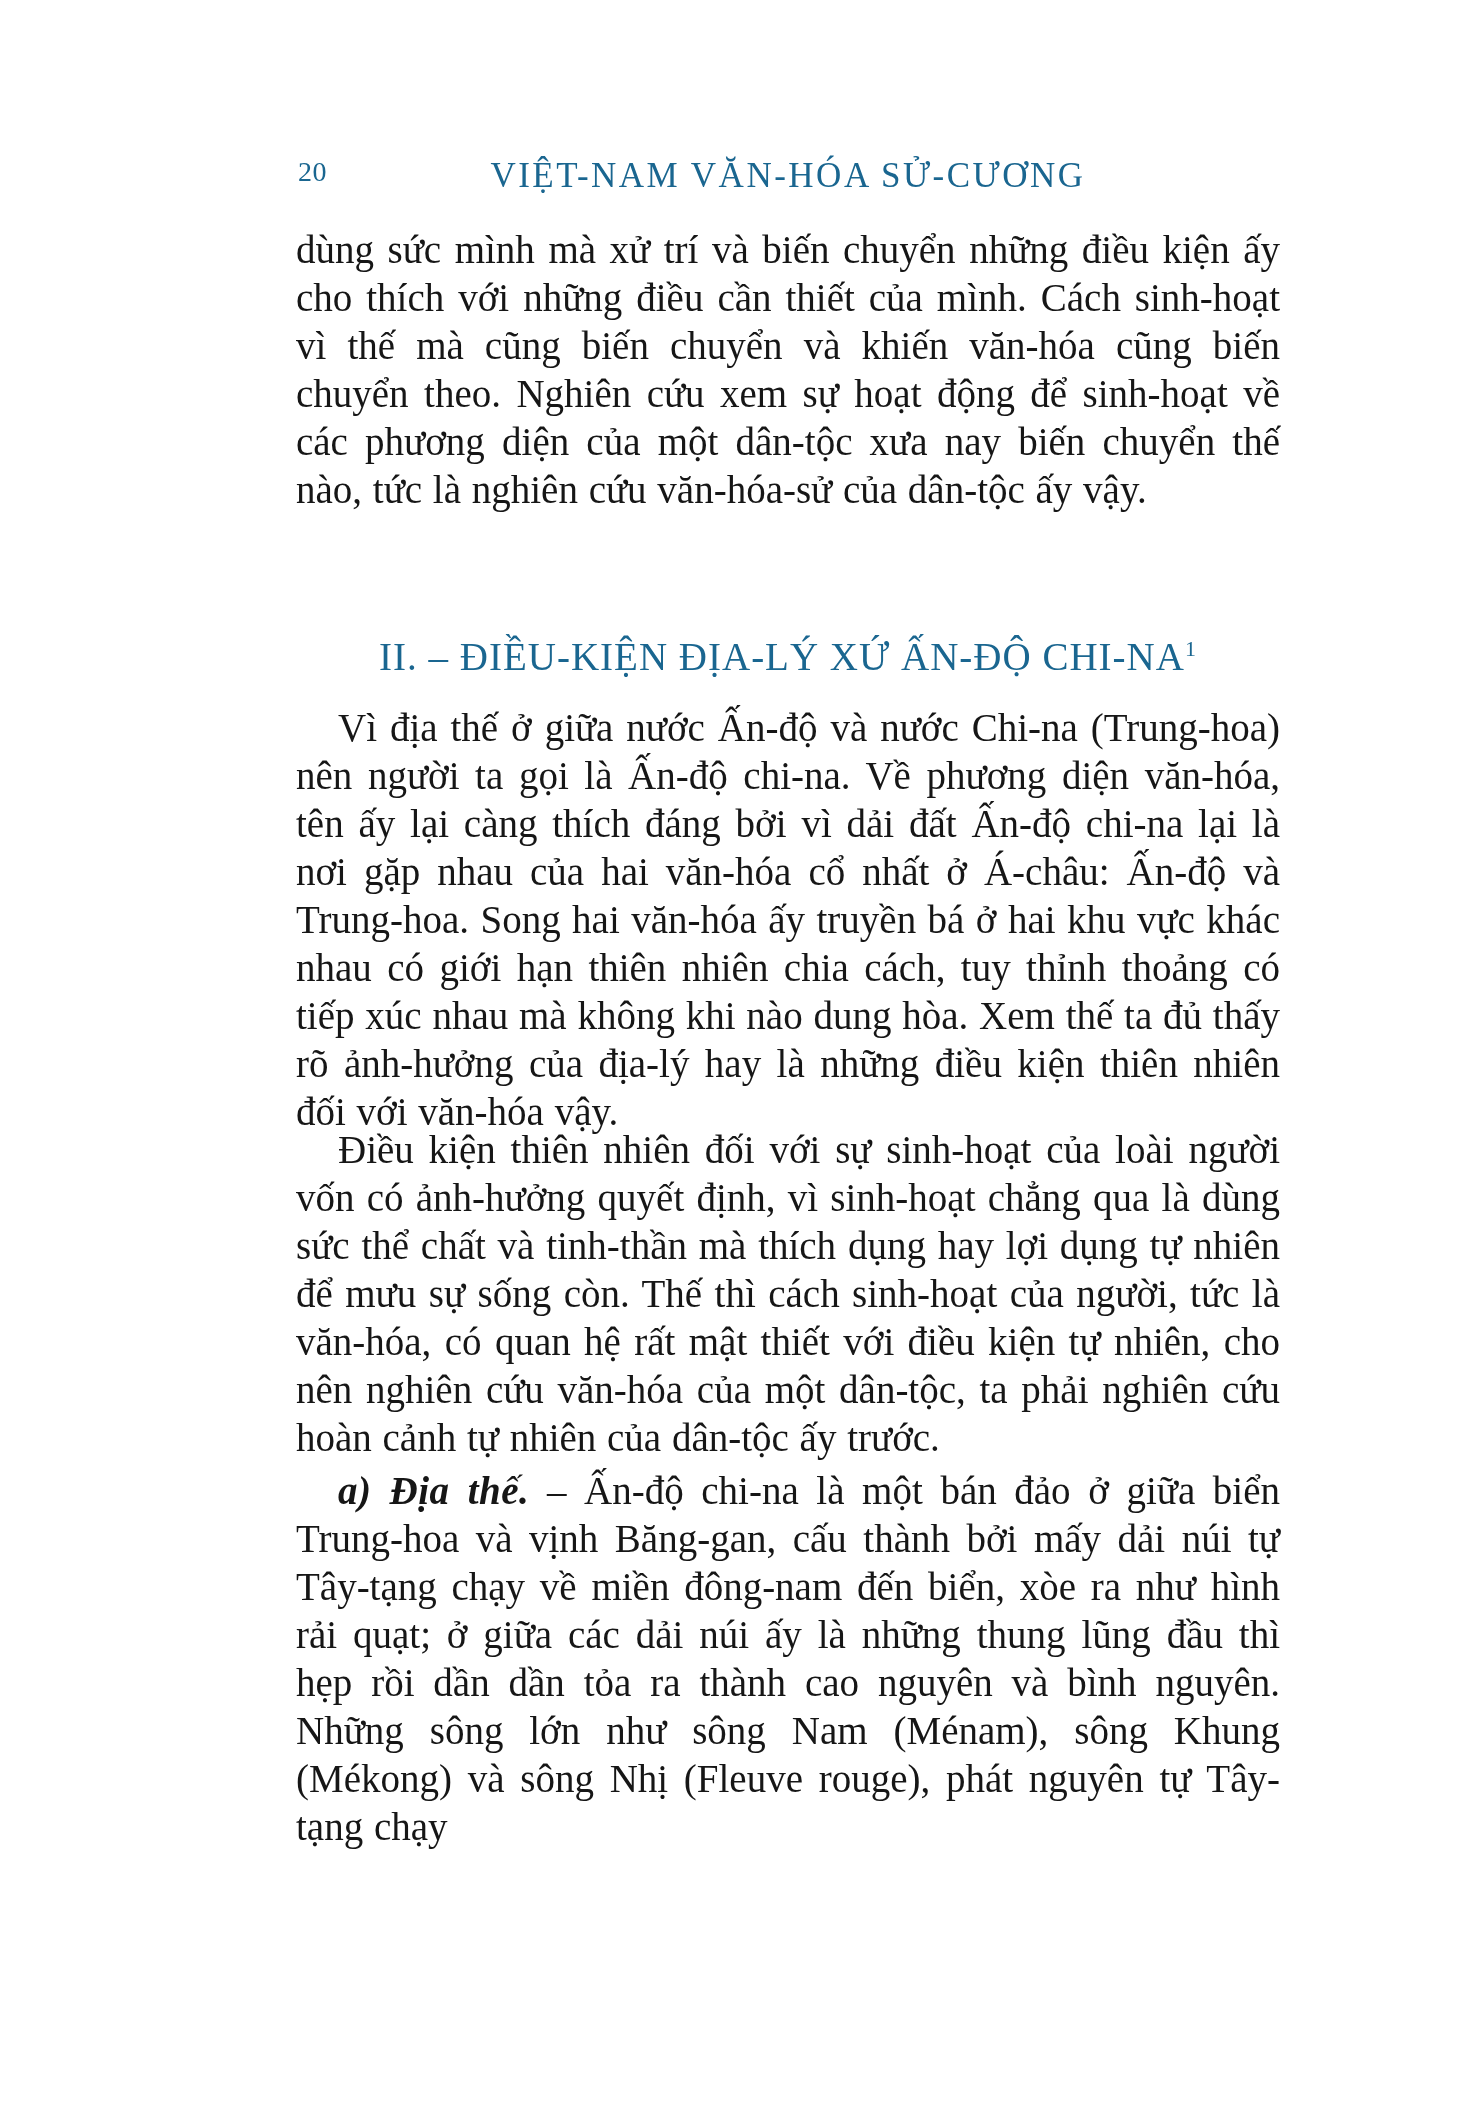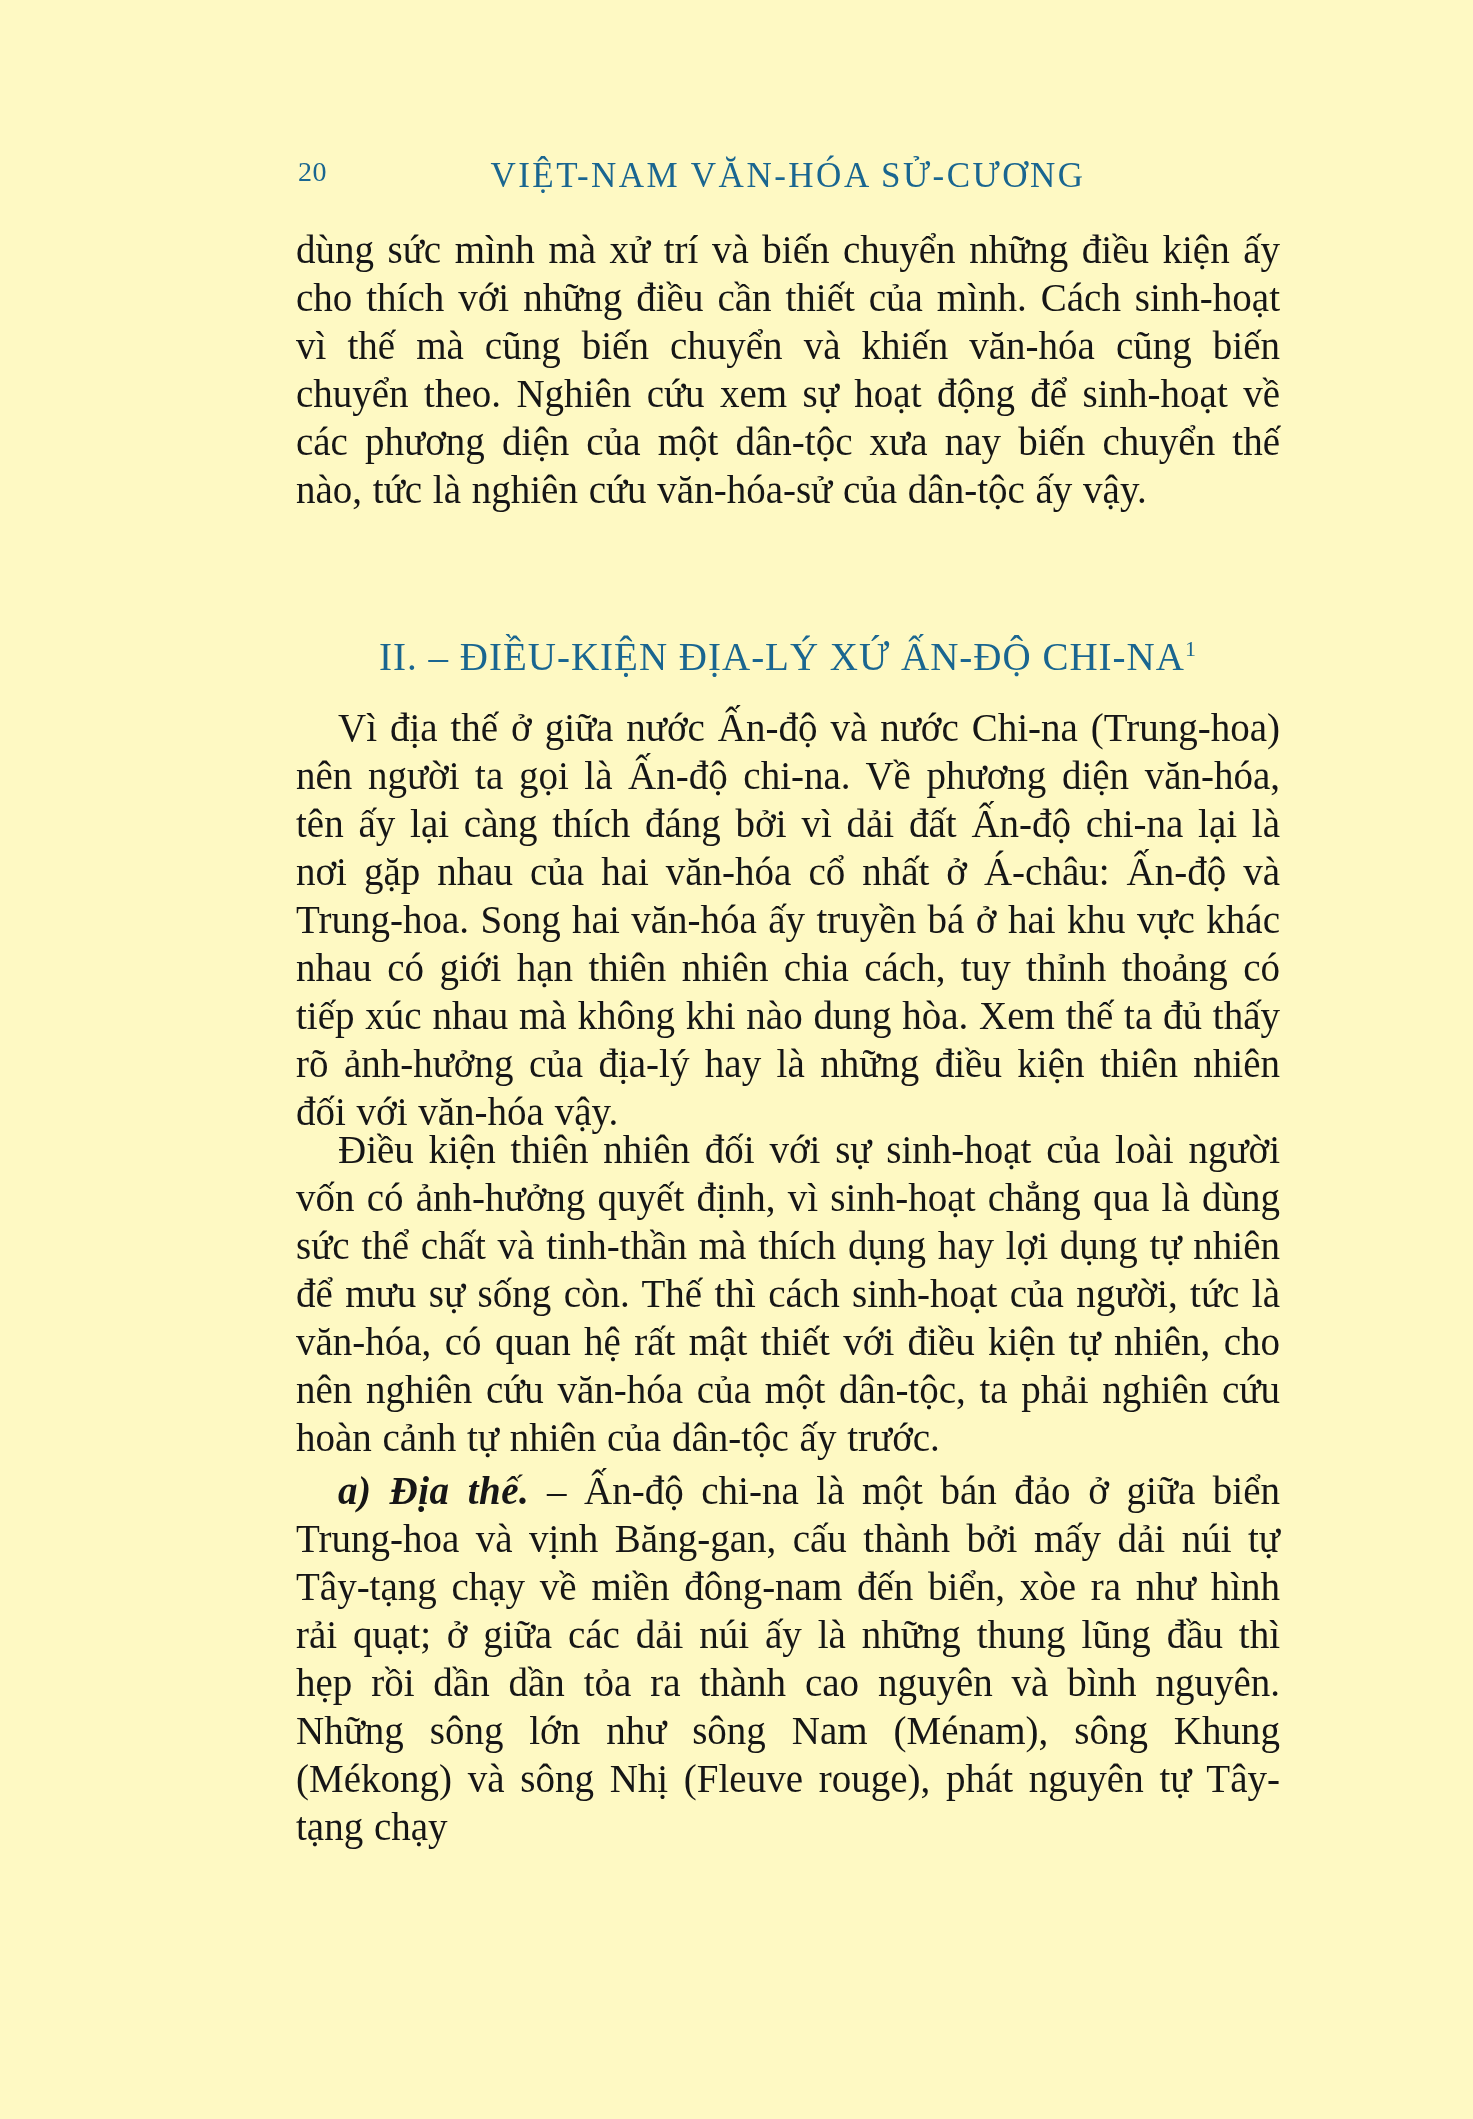--- a/index.html
+++ b/index.html
@@ -1,21 +1,21 @@
 <!DOCTYPE html>
 <html><head>
 <meta charset="utf-8">
 <style>
   html, body { margin: 0; padding: 0; background: #e8e8e8; }
   .page {
     position: relative;
     width: 1473px;
     height: 2119px;
     margin: 0 auto;
-    background: #fef9c3;
+    background: #ffffff;
     font-family: "Liberation Serif", serif;
     color: #161616;
     overflow: hidden;
   }
   .block { position: absolute; left: 296px; width: 984px; }
 
   
   .page-header {
     top: 156px;
     height: 34px;

